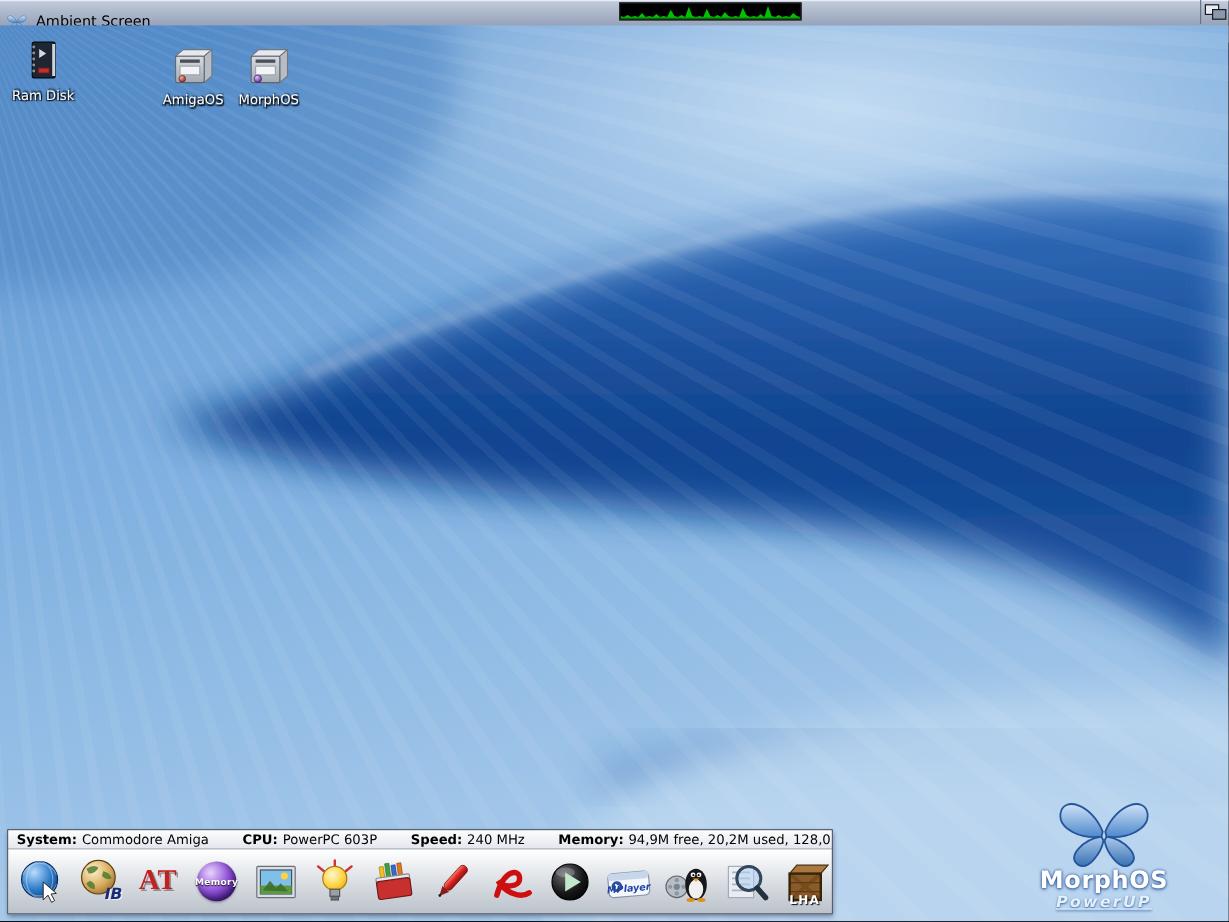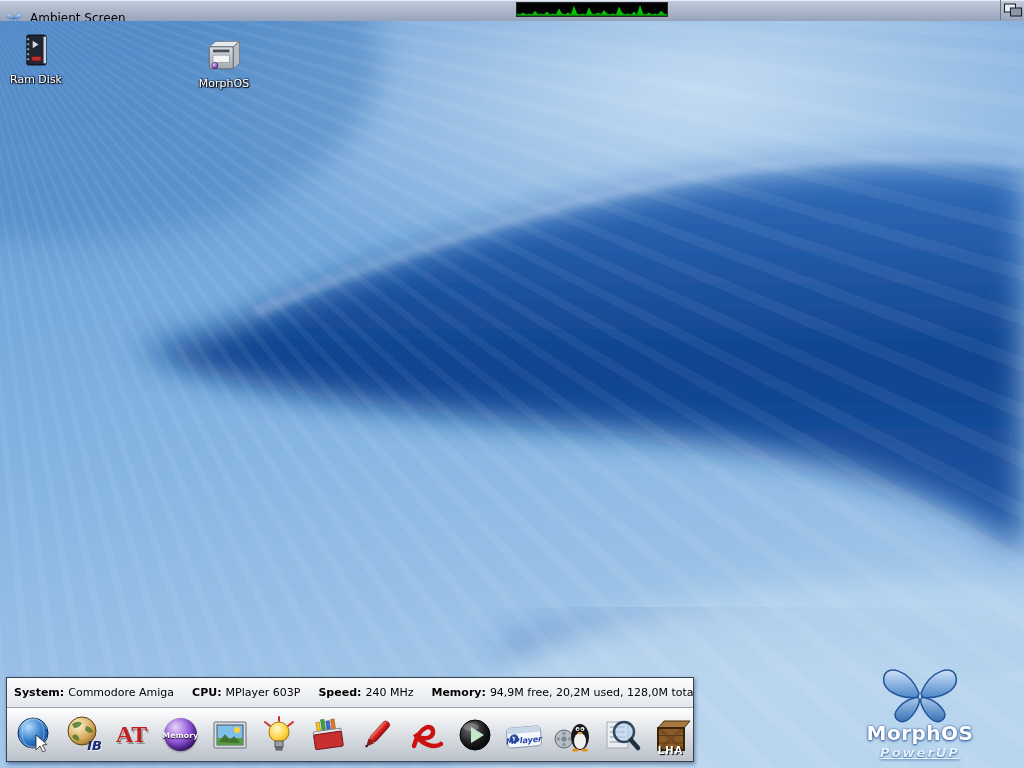--- a/index.html
+++ b/index.html
@@ -73,21 +73,21 @@
     color:rgba(240,248,255,.92); text-shadow:0 1px 2px #2a5a9a;text-decoration:underline;
   }
 
   
   .panel {
     position:absolute; left:6px; bottom:6px; width:688px;
     border:1px solid #39424f; background:#eef0f2;
     box-shadow:1px 2px 4px rgba(0,20,60,.45);
   }
   .infobar {
-    height:30px; display:flex; align-items:center; gap:18px;
+    height:16px; display:flex; align-items:center; gap:28px;
     padding:0 7px; font-size:11px; white-space:nowrap; overflow:hidden;
     background:linear-gradient(#fcfdfe, #e3e7ec);
     border-bottom:1px solid #99a1ad; color:#000;
   }
   .infobar .seg { display:flex; gap:4px; }
   .infobar b { font-weight:bold; }
   .dock {
     height:53px; display:flex; align-items:center; padding:2px 3px; gap:2px;
     background:linear-gradient(#ffffff, #d4d9df 60%, #bcc2ca);
   }
@@ -264,20 +264,33 @@
             <circle cx="14.5" cy="27" r="1.4" fill="#8b97a8"></circle>
           <circle cx="14.5" cy="33" r="1.4" fill="#8b97a8"></circle>
           <path d="M20,11 l7,4.5 -7,4.5 z" fill="#e8eef8" opacity="0.9"></path>
           <rect x="19" y="30" width="11" height="5" fill="#c03030" stroke="#701818"></rect>
         </svg>
       </span>
       <span class="di-label">Ram Disk</span>
     </div>
 
 
+    <div class="desktop-icon pos-amigaos">
+      <span class="di-img">
+        <svg width="44" height="38" viewBox="0 0 48 40">
+          <polygon points="8,10 15,4 41,4 34,10" fill="#e5e9ed" stroke="#70767e"></polygon>
+          <polygon points="34,10 41,4 41,28 34,34" fill="#b7bdc5" stroke="#70767e"></polygon>
+          <rect x="8" y="10" width="26" height="24" rx="1.5" fill="url(#diskGrad)" stroke="#60666e"></rect>
+          <rect x="12" y="13" width="18" height="3" fill="#4a5058"></rect>
+          <rect x="12" y="19" width="18" height="8" fill="#f2f4f6" stroke="#9aa0a8"></rect>
+          <circle cx="14" cy="30.5" r="3" fill="url(#ballRed)" stroke="#3a1410" stroke-width="0.5"></circle>
+        </svg>
+      </span>
+      <span class="di-label">AmigaOS</span>
+    </div>
 
     <div class="desktop-icon pos-morphos">
       <span class="di-img">
         <svg width="44" height="38" viewBox="0 0 48 40">
           <polygon points="8,10 15,4 41,4 34,10" fill="#e5e9ed" stroke="#70767e"></polygon>
           <polygon points="34,10 41,4 41,28 34,34" fill="#b7bdc5" stroke="#70767e"></polygon>
           <rect x="8" y="10" width="26" height="24" rx="1.5" fill="url(#diskGrad)" stroke="#60666e"></rect>
           <rect x="12" y="13" width="18" height="3" fill="#4a5058"></rect>
           <rect x="12" y="19" width="18" height="8" fill="#f2f4f6" stroke="#9aa0a8"></rect>
           <circle cx="14" cy="30.5" r="3.4" fill="url(#ballPurple)" stroke="#2a0a50" stroke-width="0.5"></circle>
@@ -295,21 +308,21 @@
     </div>
 
     <div class="panel">
       <div class="infobar">
         <span class="seg">
           <b>System:</b>
           <span>Commodore Amiga</span>
         </span>
         <span class="seg">
           <b>CPU:</b>
-          <span>MPlayer 603P</span>
+          <span>PowerPC 603P</span>
         </span>
         <span class="seg">
           <b>Speed:</b>
           <span>240 MHz</span>
         </span>
         <span class="seg">
           <b>Memory:</b>
           <span>94,9M free, 20,2M used, 128,0M total, 132 chunks.</span>
         </span>
       </div>

